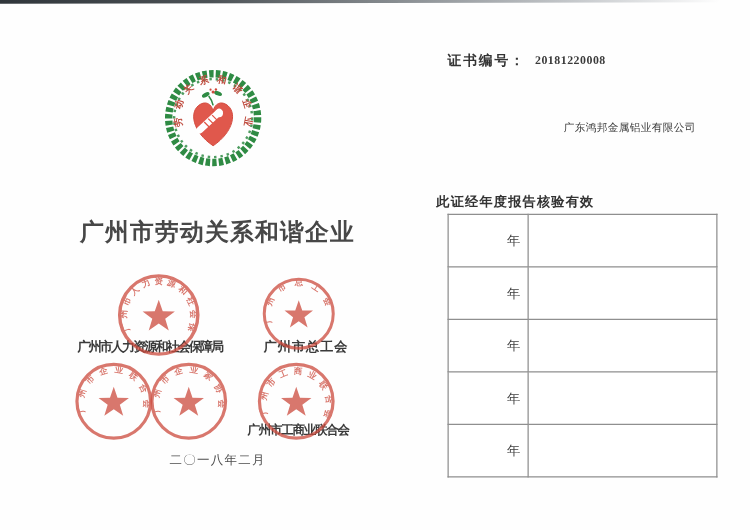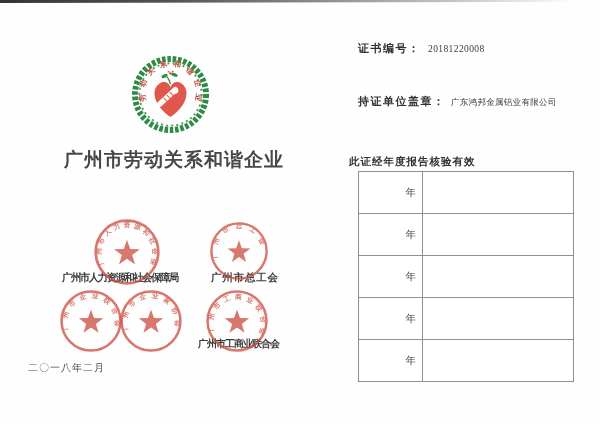--- a/index.html
+++ b/index.html
@@ -10,44 +10,44 @@
   }
   .scan-edge-top {
     position:absolute; top:0; left:0; width:100%; height:3px;
     background:linear-gradient(90deg,#30363b 0%,#4c5256 28%,#8d9296 55%,#c9cccf 78%,rgba(220,222,224,0) 96%);
     transform:rotate(-0.12deg); transform-origin:left top;
   }
 
   
   .emblem { position:absolute; left:131px; top:55px; width:79px; height:79px; }
   .title-block { position:absolute; left:28px; top:147px; width:292px; text-align:center; }
-  .title-line1 { font-size:19px; font-weight:bold; letter-spacing:1px; color:#474747; white-space:nowrap; }
+  .title-line1 { font-size:19px; font-weight:bold; letter-spacing:1px; color:#474747; white-space:nowrap;margin-top:26px; }
   .title-line2 { font-size:19px; font-weight:bold; letter-spacing:2px; color:#474747; margin-top:12px; }
 
   .issuer-label { position:absolute; font-weight:bold; color:#3b3b3b; white-space:nowrap; z-index:2; }
   .lbl-0 { left:62px;  top:271px; font-size:10.5px; letter-spacing:-1.6px; }
   .lbl-1 { left:211px; top:271px; font-size:10.5px; letter-spacing:0.8px; }
   .lbl-2 { left:60px;  top:337px; font-size:10px;   letter-spacing:-0.8px; }
   .lbl-3 { left:198px; top:337px; font-size:10px;   letter-spacing:-1px; }
 
   .stamp { position:absolute; opacity:0.75; z-index:3; }
   .stamp-0 { left:93px;  top:218px; width:68px; height:68px; }
   .stamp-1 { left:209px; top:221px; width:60px; height:60px; }
   .stamp-2 { left:59px;  top:289px; width:64px; height:64px; }
   .stamp-3 { left:119px; top:289px; width:64px; height:64px; }
   .stamp-4 { left:205px; top:289px; width:64px; height:64px; }
   .stamp text { font-family:"Liberation Sans", sans-serif; font-weight:bold; }
 
-  .issue-date { position:absolute; left:28px; top:361px; width:292px; 
+  .issue-date { position:absolute; left:28px; top:361px; width:292px; text-align:center;
     font-size:10px; letter-spacing:1px; color:#4c4c4c; }
 
   
   .cert-number-label { position:absolute; left:358px; top:41px; font-size:11px; font-weight:bold; letter-spacing:1.5px; color:#333;text-align:center; }
   .cert-number-value { position:absolute; left:428px; top:44px; font-size:9.5px; letter-spacing:0.4px;
-    font-family:"Liberation Serif", serif; color:#3a3a3a; }
+    font-family:"Liberation Serif", serif; color:#3a3a3a;font-weight:bold; }
   .holder-label { position:absolute; left:358px; top:94px; font-size:11px; font-weight:bold; letter-spacing:1.5px; color:#333; }
   .holder-value { position:absolute; left:451px; top:97px; font-size:8.5px; letter-spacing:0.3px;
     font-family:Liberation Serif, serif; color:#3a3a3a; }
   .validity-note { position:absolute; left:349px; top:155px; font-size:10.5px; font-weight:bold; letter-spacing:1px; color:#333; }
 
   .verify-table { position:absolute; left:358px; top:171px; width:205px; height:197px;
     border-collapse:collapse; table-layout:fixed; }
   .verify-table td { border:1px solid #8f8f8f; height:39px; background:#fff; }
   .verify-table .year-cell { width:56px; text-align:right; padding-right:6px; font-size:10.5px; color:#3f3f3f; }
   .verify-table .blank-cell { width:148px; }
@@ -122,21 +122,20 @@
     <path id="arc-s4" d="M 14,66 A 38,38 0 1 1 86,66" fill="none"></path>
     <text font-size="10.5" fill="#cc4a3d"><textPath href="#arc-s4" textLength="148">广州市工商业联合会</textPath></text>
     <polygon fill="#cc4a3d" points="50,32 54.7,45.5 69,45.8 57.6,54.5 61.8,68.2 50,60 38.2,68.2 42.4,54.5 31,45.8 45.3,45.5"></polygon>
   </svg>
 
   <div class="issue-date">二〇一八年二月</div>
 
   <div class="cert-number-label">证书编号：</div>
   <div class="cert-number-value">20181220008</div>
 
-  <div class="holder-label">持证单位盖章：</div>
   <div class="holder-value">广东鸿邦金属铝业有限公司</div>
 
   <div class="validity-note">此证经年度报告核验有效</div>
 
   <table class="verify-table">
     <tbody>
       <tr>
         <td class="year-cell">年</td>
         <td class="blank-cell"></td>
       </tr>

